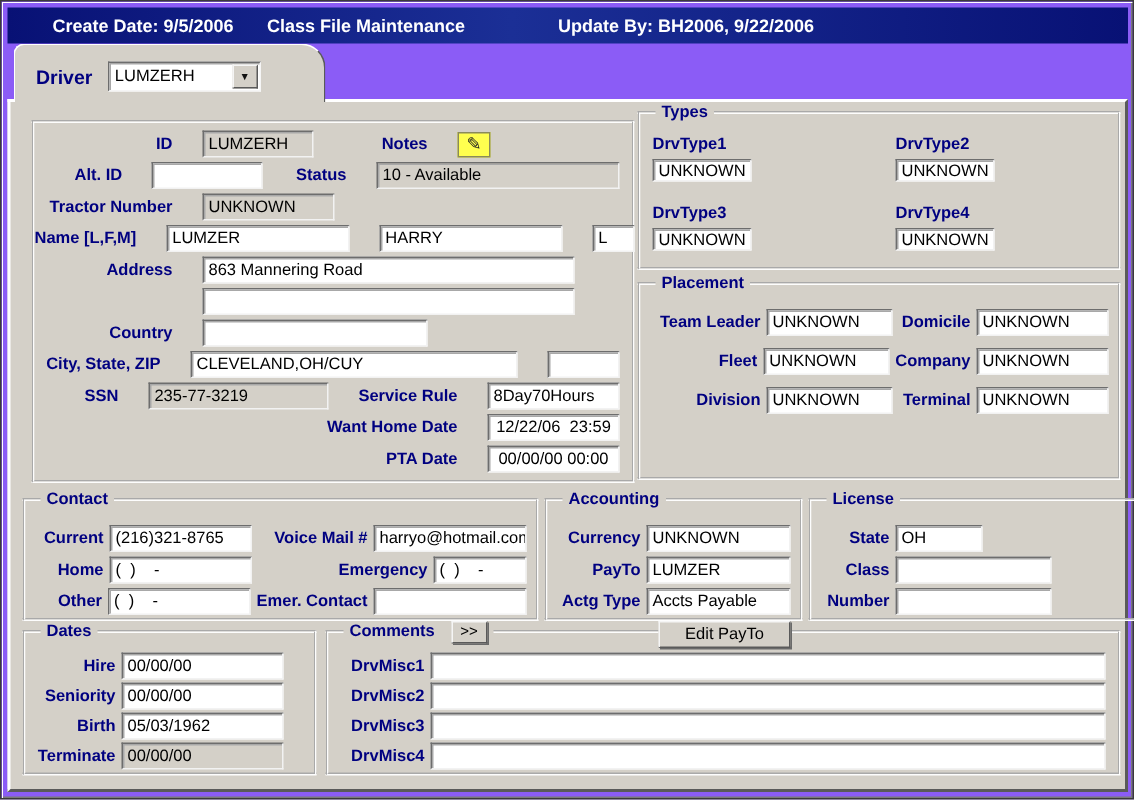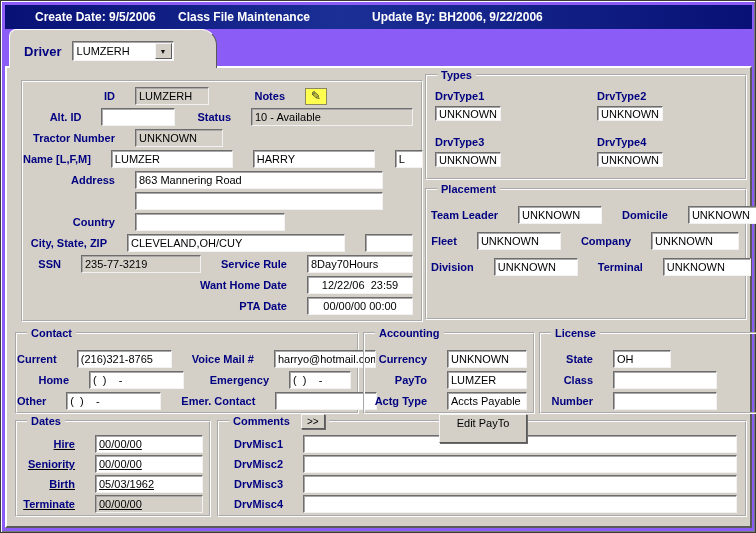--- a/index.html
+++ b/index.html
@@ -35,56 +35,56 @@
   .fld{height:18px;background:#fff;border:1px solid;border-color:#6d6d6d #f2f2f2 #f2f2f2 #6d6d6d;
        box-shadow:inset 1px 1px 0 #a8a8a8;font-size:11px;line-height:15px;padding:1px 3px 0;
        white-space:pre;overflow:hidden;color:#000;flex-shrink:0;}
   .ro{background:#D4D0C8;}
   .ctr{text-align:center;}
   .flex1{flex:1;}
 
   .lb52{width:52px;}.lb56{width:56px;}.lb60{width:60px;}.lb62{width:62px;}.lb64{width:64px;}
   .lb76{width:76px;}.lb92{width:92px;}.lbf{flex:1;}
   .w28{width:28px;}.w48{width:48px;}.w58{width:58px;}.w62{width:62px;}.w74{width:74px;}
-  .w84{width:84px;}.w88{width:88px;}.w95{width:95px;}.w96{width:106px;}.w102{width:102px;}
+  .w84{width:84px;}.w88{width:88px;}.w95{width:95px;}.w96{width:88px;}.w102{width:102px;}
   .w104{width:104px;}.w108{width:108px;}.w120{width:120px;}.w122{width:122px;}.w148{width:148px;}
   .w150{width:150px;}.w162{width:162px;}.w218{width:218px;}.w248{width:248px;}
 
   .leftbox{position:absolute;left:14px;top:12px;width:402px;height:242px;
            border:2px groove #fdfdfd;padding-top:5px;}
   .row{display:flex;align-items:center;gap:20px;margin:0 8px 3px 0;height:18px;}
 
   .gb{position:absolute;border:2px groove #fdfdfd;}
   .gb-legend{position:absolute;top:-8px;left:10px;background:#D4D0C8;padding:0 4px;
              color:#000080;font-weight:bold;font-size:11px;line-height:14px;white-space:nowrap;}
-  .grow{display:flex;align-items:center;gap:20px;margin-bottom:3px;height:18px;}
+  .grow{display:flex;align-items:center;gap:4px;margin-bottom:3px;height:18px;}
 
   .gb-types{left:418px;top:6px;width:322px;height:106px;}
   .types-grid{display:flex;flex-wrap:wrap;padding:14px 0 0 8px;column-gap:14px;row-gap:14px;}
   .tcell{width:148px;}
   .tcell .lbl{display:block;text-align:left;line-height:13px;margin-bottom:1px;}
 
   .gb-placement{left:418px;top:120px;width:322px;height:132px;padding:16px 6px 0 4px;}
   .gb-placement .grow{margin-bottom:8px;}
 
   .gb-contact{left:8px;top:264px;width:344px;height:82px;padding:16px 6px 0 0;}
   .gb-accounting{left:356px;top:264px;width:172px;height:82px;padding:16px 6px 0 0;}
   .gb-license{left:532px;top:264px;width:240px;height:82px;padding:16px 6px 0 0;}
 
-  .gb-dates{left:8px;top:352px;width:196px;height:97px;padding:13px 6px 0 0;text-decoration:underline;}
+  .gb-dates{left:8px;top:352px;width:196px;height:97px;padding:13px 6px 0 0;}
   .gb-dates .grow{margin-bottom:2px;}
   .gb-comments{left:210px;top:352px;width:530px;height:97px;padding:13px 8px 0 0;}
   .gb-comments .grow{margin-bottom:2px;}
 
   .notes-icon{width:22px;height:17px;background:#ffff4f;border:1px solid #8a8a5a;
               display:flex;align-items:center;justify-content:center;font-size:12px;color:#222;cursor:pointer;}
 
   .btn3d{background:#D4D0C8;border:1px solid;border-color:#f5f5f5 #5a5a5a #5a5a5a #f5f5f5;
          box-shadow:1px 1px 0 #6a6a6a;color:#000;text-align:center;cursor:pointer;}
-  .btn-payto{position:absolute;left:432px;top:346px;width:88px;height:29px;font-size:11px;line-height:16px;z-index:4;}
+  .btn-payto{position:absolute;left:432px;top:346px;width:88px;height:18px;font-size:11px;line-height:16px;z-index:4;}
   .mini-btn{display:inline-block;margin-left:8px;padding:0 5px;font-size:10px;font-weight:normal;line-height:13px;}
 </style>
 </head>
 <body>
 
 <div class="window">
 
   <div class="titlebar">
     <span class="tb tb-create">Create Date: 9/5/2006</span>
     <span class="tb tb-title">Class File Maintenance</span>

